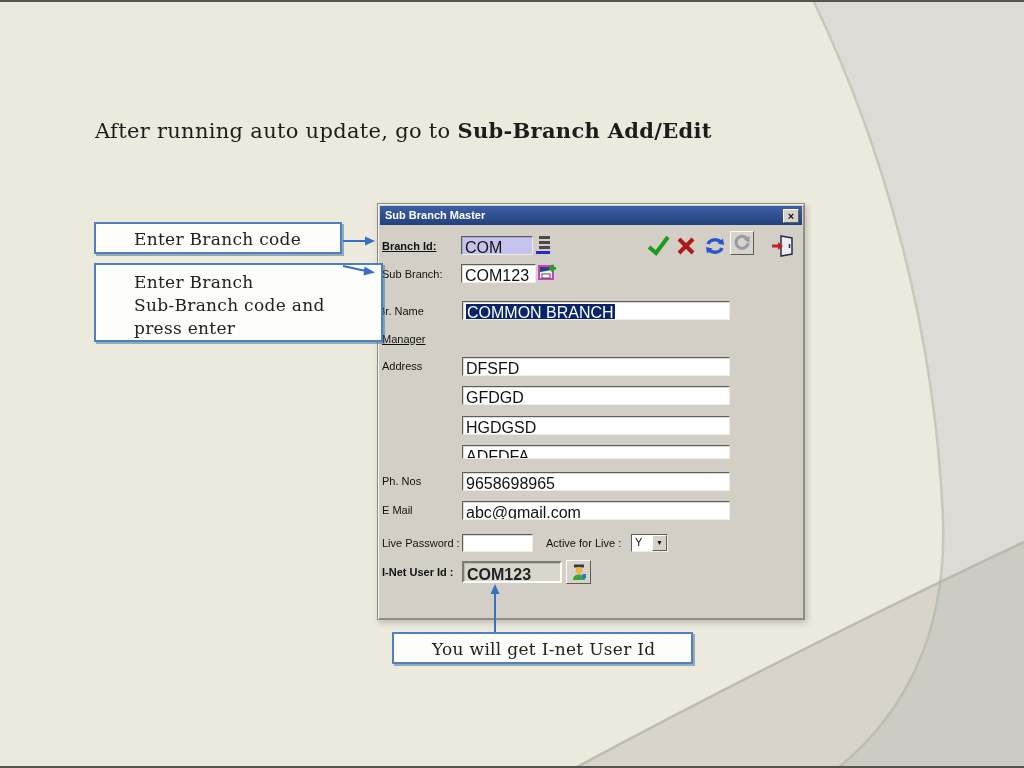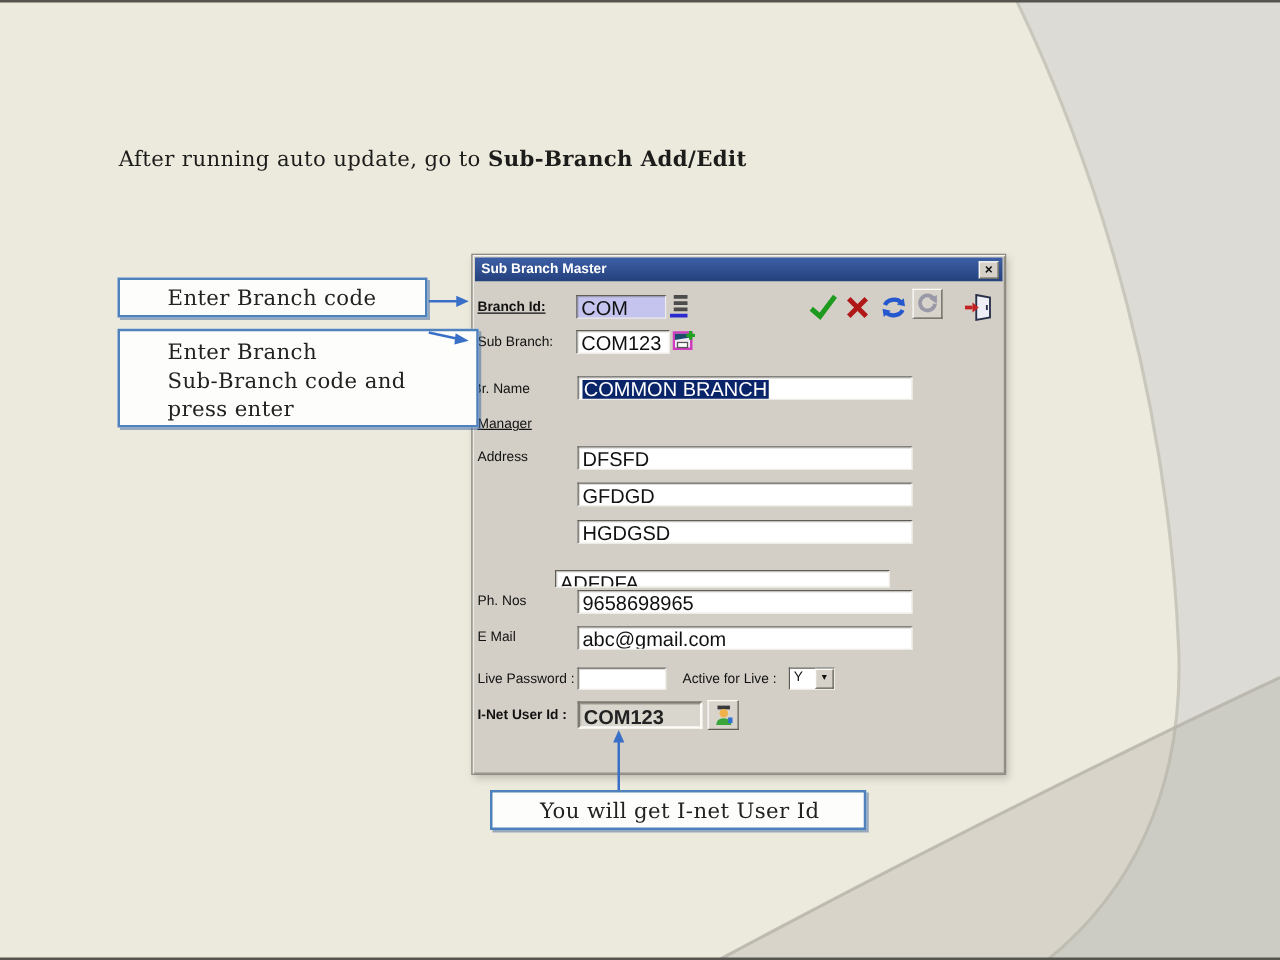--- a/index.html
+++ b/index.html
@@ -9,21 +9,21 @@
     font-family:"Liberation Sans","DejaVu Sans",sans-serif;
   }
   .decor{position:absolute;left:0;top:0;width:1024px;height:768px;z-index:0;}
   .edge{position:absolute;left:0;width:1024px;height:2px;background:#55544E;z-index:6;}
   .edge.top{top:0;} .edge.bottom{bottom:0;}
 
   
   .heading{
     position:absolute;left:95px;top:118px;z-index:2;
     font-family:"DejaVu Serif","Liberation Serif",serif;
-    font-size:17px;color:#1c1c1a;letter-spacing:.3px;white-space:nowrap;
+    font-size:21px;color:#1c1c1a;letter-spacing:.3px;white-space:nowrap;
   }
   .heading b{font-weight:bold;}
 
   
   .callout{
     position:absolute;z-index:3;background:#fdfdfb;
     border:2px solid var(--callout-border,#4F81BD);
     box-shadow:2px 2px 0 rgba(46,90,148,.45);
     font-family:"DejaVu Serif","Liberation Serif",serif;
     font-size:17px;color:#222;letter-spacing:.3px;
@@ -182,21 +182,21 @@
 
     <div class="lbl" style="left:0;top:101px;">Br. Name</div>
     <div class="inp" style="left:84px;top:97px;width:268px;height:19px;"><span class="sel">COMMON BRANCH</span></div>
 
     <div class="lbl u" style="left:4px;top:129px;">Manager</div>
 
     <div class="lbl" style="left:4px;top:156px;">Address</div>
     <div class="inp" style="left:84px;top:153px;width:268px;height:19px;">DFSFD</div>
     <div class="inp" style="left:84px;top:182px;width:268px;height:19px;">GFDGD</div>
     <div class="inp" style="left:84px;top:212px;width:268px;height:19px;">HGDGSD</div>
-    <div class="inp" style="left:66px;top:241px;width:268px;height:14px;margin-top:11px;">ADFDFA</div>
+    <div class="inp" style="left:84px;top:241px;width:268px;height:14px;">ADFDFA</div>
 
     <div class="lbl" style="left:4px;top:271px;">Ph. Nos</div>
     <div class="inp" style="left:84px;top:268px;width:268px;height:19px;">9658698965</div>
 
     <div class="lbl" style="left:4px;top:300px;">E Mail</div>
     <div class="inp" style="left:84px;top:297px;width:268px;height:19px;">abc@gmail.com</div>
 
     <div class="lbl" style="left:4px;top:333px;">Live Password :</div>
     <div class="inp" style="left:84px;top:330px;width:71px;height:18px;"></div>
     <div class="lbl" style="left:168px;top:333px;">Active for Live :</div>

